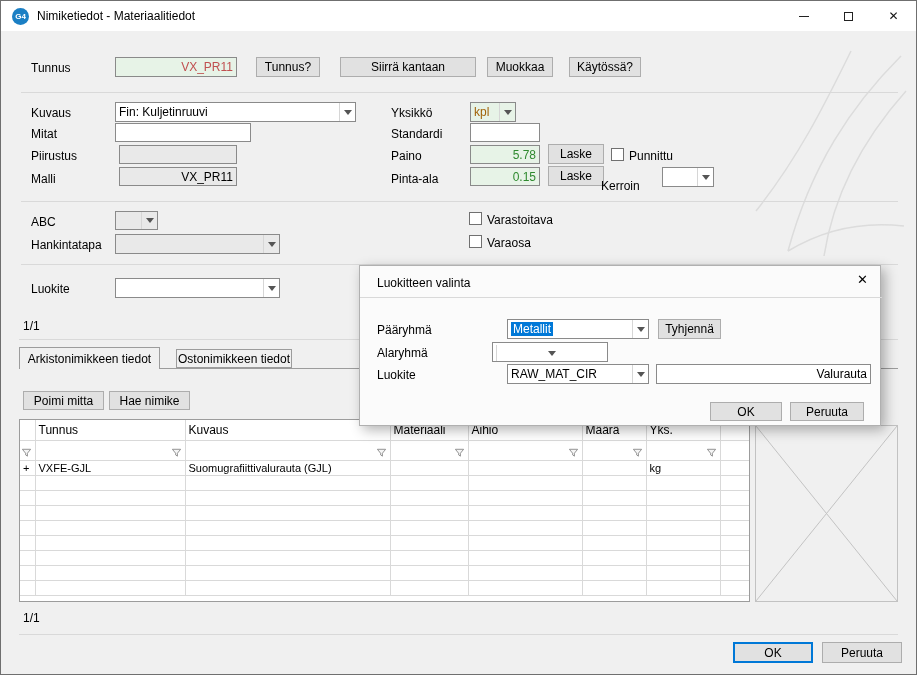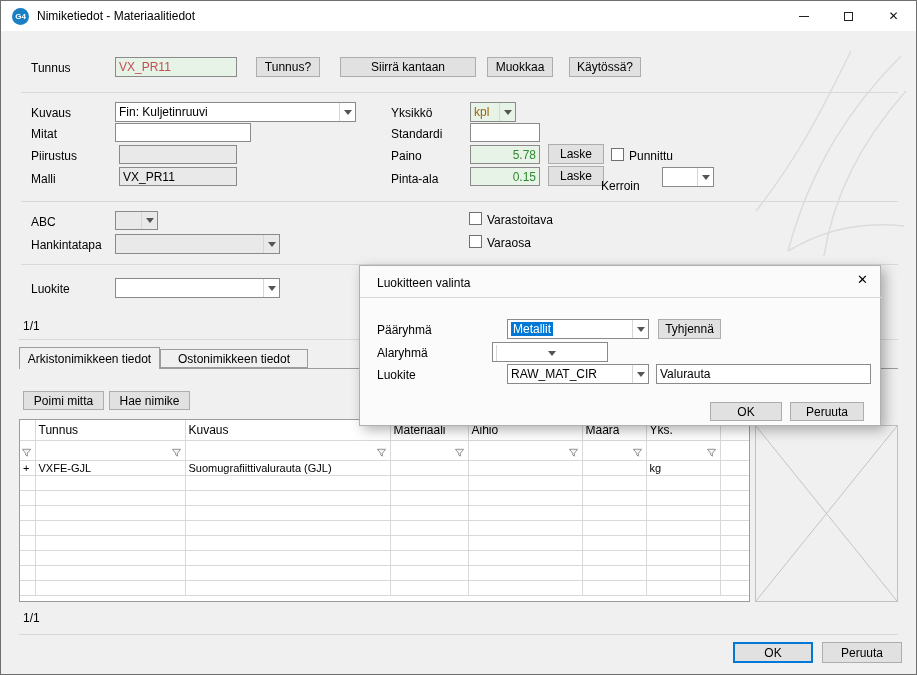--- a/index.html
+++ b/index.html
@@ -13,21 +13,21 @@
   .wbtn { width: 45px; height: 100%; display: flex; align-items: center; justify-content: center; }
   .ico-min { width: 10px; height: 1px; background: #222; }
   .ico-max { width: 9px; height: 9px; border: 1px solid #222; }
   .ico-close { font-size: 12px; line-height: 1; color: #111; }
 
   .lbl { position: absolute; white-space: nowrap; }
   .hline { position: absolute; height: 1px; background: #d9d9d9; }
   .btn { position: absolute; background: #e1e1e1; border: 1px solid #adadad; font-size: 12px; font-family: inherit; display: flex; align-items: center; justify-content: center; white-space: nowrap; cursor: default; }
   .btn.default { border-color: #0078d7; box-shadow: inset 0 0 0 1px #0078d7; }
 
-  .field { position: absolute; border: 1px solid #8a8a8a; background: #fff; font-size: 12px; font-family: inherit; padding: 0 3px; outline: none; }
+  .field { position: absolute; border: 1px solid #8a8a8a; background: #fff; font-size: 12px; font-family: inherit; padding: 0 3px; outline: none; text-align: right; }
   .field.green { background: #e7f3e7; }
   .field.gray { background: #e9e9e9; }
   .field.red-text { color: #c05050; }
   .field.green-text { color: #2f8a2f; text-align: right; }
 
   .dd { position: absolute; border: 1px solid #8a8a8a; background: #fff; display: flex; align-items: center; font-size: 12px; padding-left: 3px; }
   .dd.gray { background: #e9e9e9; }
   .dd.green { background: #e7f3e7; }
   .dd-text { flex: 1 1 auto; overflow: hidden; white-space: nowrap; }
   .dd-text.red-text { color: #a16207; }
@@ -164,21 +164,21 @@
         <span class="caret"></span>
       </span>
   </div>
   <span class="lbl" style="left:22px; top:318px;">1/1</span>
   <div class="hline" style="left:18px; top:338px; width:879px;"></div>
 
   <div class="hline" style="left:18px; top:367px; width:879px; background:#9c9c9c;"></div>
   <div class="tab active" style="left:18px; top:346px; width:141px; height:22px;">
     <span>Arkistonimikkeen tiedot</span>
   </div>
-  <div class="tab" style="left:159px; top:348px; width:148px; height:19px;">
+  <div class="tab" style="left:175px; top:348px; width:116px; height:19px;">
     <span>Ostonimikkeen tiedot</span>
   </div>
 
   <button class="btn" style="left:22px; top:390px; width:81px; height:19px;">Poimi mitta</button>
   <button class="btn" style="left:108px; top:390px; width:81px; height:19px;">Hae nimike</button>
 
   <div id="arch-wrap">
     <table id="arch-table">
       <colgroup>
         <col style="width:15px;">

